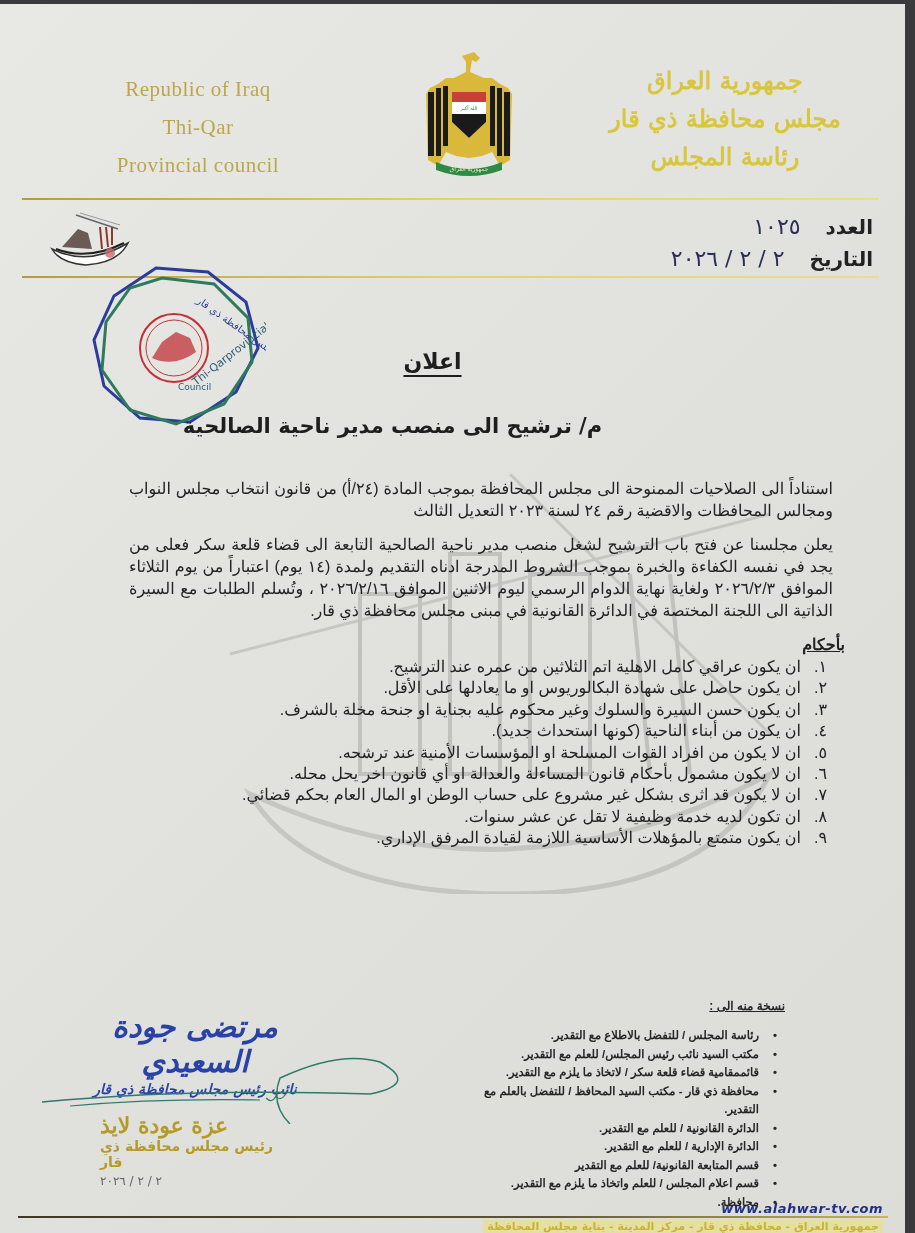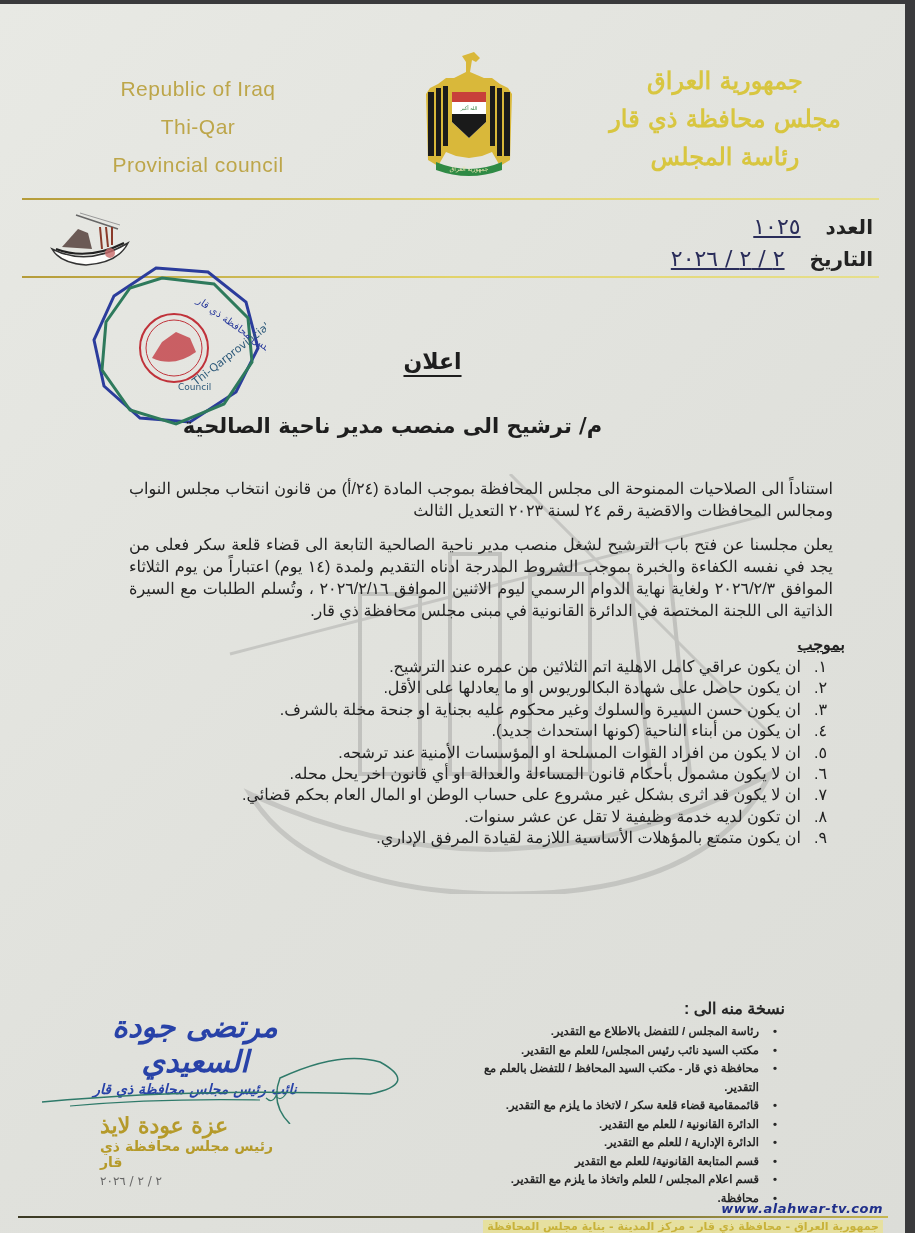--- a/index.html
+++ b/index.html
@@ -1,40 +1,40 @@
 <!DOCTYPE html>
 <html><head>
 <meta charset="utf-8">
 <style>
   html, body { margin:0; padding:0; }
   body { width:915px; height:1233px; background:#3a3a3c; position:relative; overflow:hidden; font-family:"DejaVu Sans", sans-serif; }
   .page { position:absolute; left:0; top:4px; width:905px; height:1229px; background:#e3e4df;
           background-image: linear-gradient(135deg,#e8e9e4 0%,#e0e1dc 55%,#dcddd8 100%); }
   .hdr-en { position:absolute; left:88px; top:66px; width:220px; text-align:center; font-family:"Liberation Sans", sans-serif; color:#bda64a; font-size:21px; line-height:38px; letter-spacing:0.5px; }
-  .hdr-en div { white-space:nowrap; }
+  .hdr-en div { white-space:nowrap;font-family:Liberation Serif, serif; }
   .hdr-ar { position:absolute; left:560px; top:58px; width:330px; text-align:center; direction:rtl; color:#d8c640; font-family:"DejaVu Serif", serif; font-weight:bold; font-size:24px; line-height:38px; }
   .emblem { position:absolute; left:422px; top:44px; width:94px; height:130px; }
   .rule { position:absolute; left:22px; width:857px; height:2px; background:linear-gradient(90deg,#b59c3a,#e2d36a 50%,#e6df8c); }
   .meta { position:absolute; right:32px; direction:rtl; font-family:"DejaVu Sans", sans-serif; font-weight:bold; font-size:20px; color:#222; }
-  .meta .hand { font-family:"DejaVu Sans", sans-serif; font-weight:normal; color:#2a2d5a; font-size:22px; margin-right:18px;text-decoration:underline; }
+  .meta .hand { font-family:"DejaVu Sans", sans-serif; font-weight:normal; color:#2a2d5a; font-size:22px; margin-right:18px; }
   .boat { position:absolute; left:48px; top:205px; width:84px; height:58px; }
   .stamp { position:absolute; left:86px; top:258px; width:180px; height:170px; }
   .title { position:absolute; left:0; width:905px; text-align:center; direction:rtl; font-family:"DejaVu Sans", sans-serif; font-weight:bold; color:#1e1e1e; }
   .t1 { top:345px; font-size:22px; left:-20px; }
   .t1 span { text-decoration:underline; text-underline-offset:6px; }
   .t2 { top:410px; font-size:21px; left:-60px; }
   .watermark { position:absolute; left:210px; top:470px; width:580px; height:420px; opacity:0.25; }
   .body { position:absolute; left:117px; top:462px; width:728px; direction:rtl; text-align:justify; font-family:"Liberation Sans", sans-serif; font-size:16px; line-height:22px; color:#222; }
   .body p { margin:12px; }
   .cond-title { font-weight:bold; text-decoration:underline; margin-top:2px; }
   .conds { list-style:none; margin:0; padding:0 18px 0 0; }
   .conds li { line-height:21.4px; font-size:16px; }
   .conds .n { display:inline-block; width:26px; }
   .cc { position:absolute; left:460px; top:995px; width:325px; direction:rtl; font-family:"Liberation Sans", sans-serif; font-size:11.5px; font-weight:bold; color:#262626; }
-  .cc .cc-head { font-size:16px; margin-bottom:4px; }
+  .cc .cc-head { text-decoration:underline; font-size:12px; margin-bottom:13px; }
   .cc ul { margin:0; padding:0 26px 0 0; list-style:none; }
   .cc li { line-height:18.5px; position:relative; }
   .cc li::before { content:"\2022"; position:absolute; right:-18px; }
   .sig1 { position:absolute; left:70px; top:998px; width:250px; direction:rtl; text-align:center; color:#2842a8; }
   .sig1 .name { font-family:"DejaVu Serif", serif; font-style:italic; font-weight:bold; font-size:30px;margin-top:7px; }
   .sig1 .role { font-family:"DejaVu Sans", sans-serif; font-weight:bold; font-size:14px; margin-top:2px;font-style:italic; }
   .sig2 { position:absolute; left:100px; top:1108px; width:180px; direction:rtl; text-align:left; color:#b59a2a; }
   .sig2 .name { font-family:"DejaVu Serif", serif; font-weight:bold; font-size:22px; letter-spacing:1px; }
   .sig2 .role { font-family:"DejaVu Sans", sans-serif; font-weight:bold; font-size:14px; }
   .sig2 .date { color:#666; font-size:12px; margin-top:4px; }
@@ -122,41 +122,41 @@
     <rect x="150" y="120" width="60" height="180" fill="none" stroke="#666" stroke-width="4"></rect>
     <rect x="240" y="80" width="50" height="220" fill="none" stroke="#666" stroke-width="4"></rect>
     <rect x="320" y="100" width="60" height="200" fill="none" stroke="#666" stroke-width="4"></rect>
     <line x1="420" y1="100" x2="440" y2="300" stroke="#666" stroke-width="4"></line>
     <line x1="460" y1="100" x2="480" y2="300" stroke="#666" stroke-width="4"></line>
   </svg>
 
   <div class="body">
     <p>استناداً الى الصلاحيات الممنوحة الى مجلس المحافظة بموجب المادة (٢٤/أ) من قانون انتخاب مجلس النواب ومجالس المحافظات والاقضية رقم ٢٤ لسنة ٢٠٢٣ التعديل الثالث</p>
     <p>يعلن مجلسنا عن فتح باب الترشيح لشغل منصب مدير ناحية الصالحية التابعة الى قضاء قلعة سكر فعلى من يجد في نفسه الكفاءة والخبرة بموجب الشروط المدرجة ادناه التقديم ولمدة (١٤ يوم) اعتباراً من يوم الثلاثاء الموافق ٢٠٢٦/٢/٣ ولغاية نهاية الدوام الرسمي ليوم الاثنين الموافق ٢٠٢٦/٢/١٦ ، وتُسلم الطلبات مع السيرة الذاتية الى اللجنة المختصة في الدائرة القانونية في مبنى مجلس محافظة ذي قار.</p>
-    <div class="cond-title">بموجب</div>
+    <div class="cond-title">بأحكام</div>
     <ol class="conds">
       <li><span class="n">١.</span><span>ان يكون عراقي كامل الاهلية اتم الثلاثين من عمره عند الترشيح.</span></li>
       <li><span class="n">٢.</span><span>ان يكون حاصل على شهادة البكالوريوس او ما يعادلها على الأقل.</span></li>
       <li><span class="n">٣.</span><span>ان يكون حسن السيرة والسلوك وغير محكوم عليه بجناية او جنحة مخلة بالشرف.</span></li>
       <li><span class="n">٤.</span><span>ان يكون من أبناء الناحية (كونها استحداث جديد).</span></li>
       <li><span class="n">٥.</span><span>ان لا يكون من افراد القوات المسلحة او المؤسسات الأمنية عند ترشحه.</span></li>
       <li><span class="n">٦.</span><span>ان لا يكون مشمول بأحكام قانون المساءلة والعدالة او أي قانون اخر يحل محله.</span></li>
       <li><span class="n">٧.</span><span>ان لا يكون قد اثرى بشكل غير مشروع على حساب الوطن او المال العام بحكم قضائي.</span></li>
       <li><span class="n">٨.</span><span>ان تكون لديه خدمة وظيفية لا تقل عن عشر سنوات.</span></li>
       <li><span class="n">٩.</span><span>ان يكون متمتع بالمؤهلات الأساسية اللازمة لقيادة المرفق الإداري.</span></li>
     </ol>
   </div>
 
   <div class="cc">
     <div class="cc-head">نسخة منه الى :</div>
     <ul>
       <li>رئاسة المجلس / للتفضل بالاطلاع مع التقدير.</li>
       <li>مكتب السيد نائب رئيس المجلس/ للعلم مع التقدير.</li>
+      <li>قائممقامية قضاء قلعة سكر / لاتخاذ ما يلزم مع التقدير.</li>
       <li>محافظة ذي قار - مكتب السيد المحافظ / للتفضل بالعلم مع التقدير.</li>
-      <li>قائممقامية قضاء قلعة سكر / لاتخاذ ما يلزم مع التقدير.</li>
       <li>الدائرة القانونية / للعلم مع التقدير.</li>
       <li>الدائرة الإدارية / للعلم مع التقدير.</li>
       <li>قسم المتابعة القانونية/ للعلم مع التقدير</li>
       <li>قسم اعلام المجلس / للعلم واتخاذ ما يلزم مع التقدير.</li>
       <li>محافظة.</li>
     </ul>
   </div>
 
   <div class="sig1">
     <div class="name">مرتضى جودة السعيدي</div>

